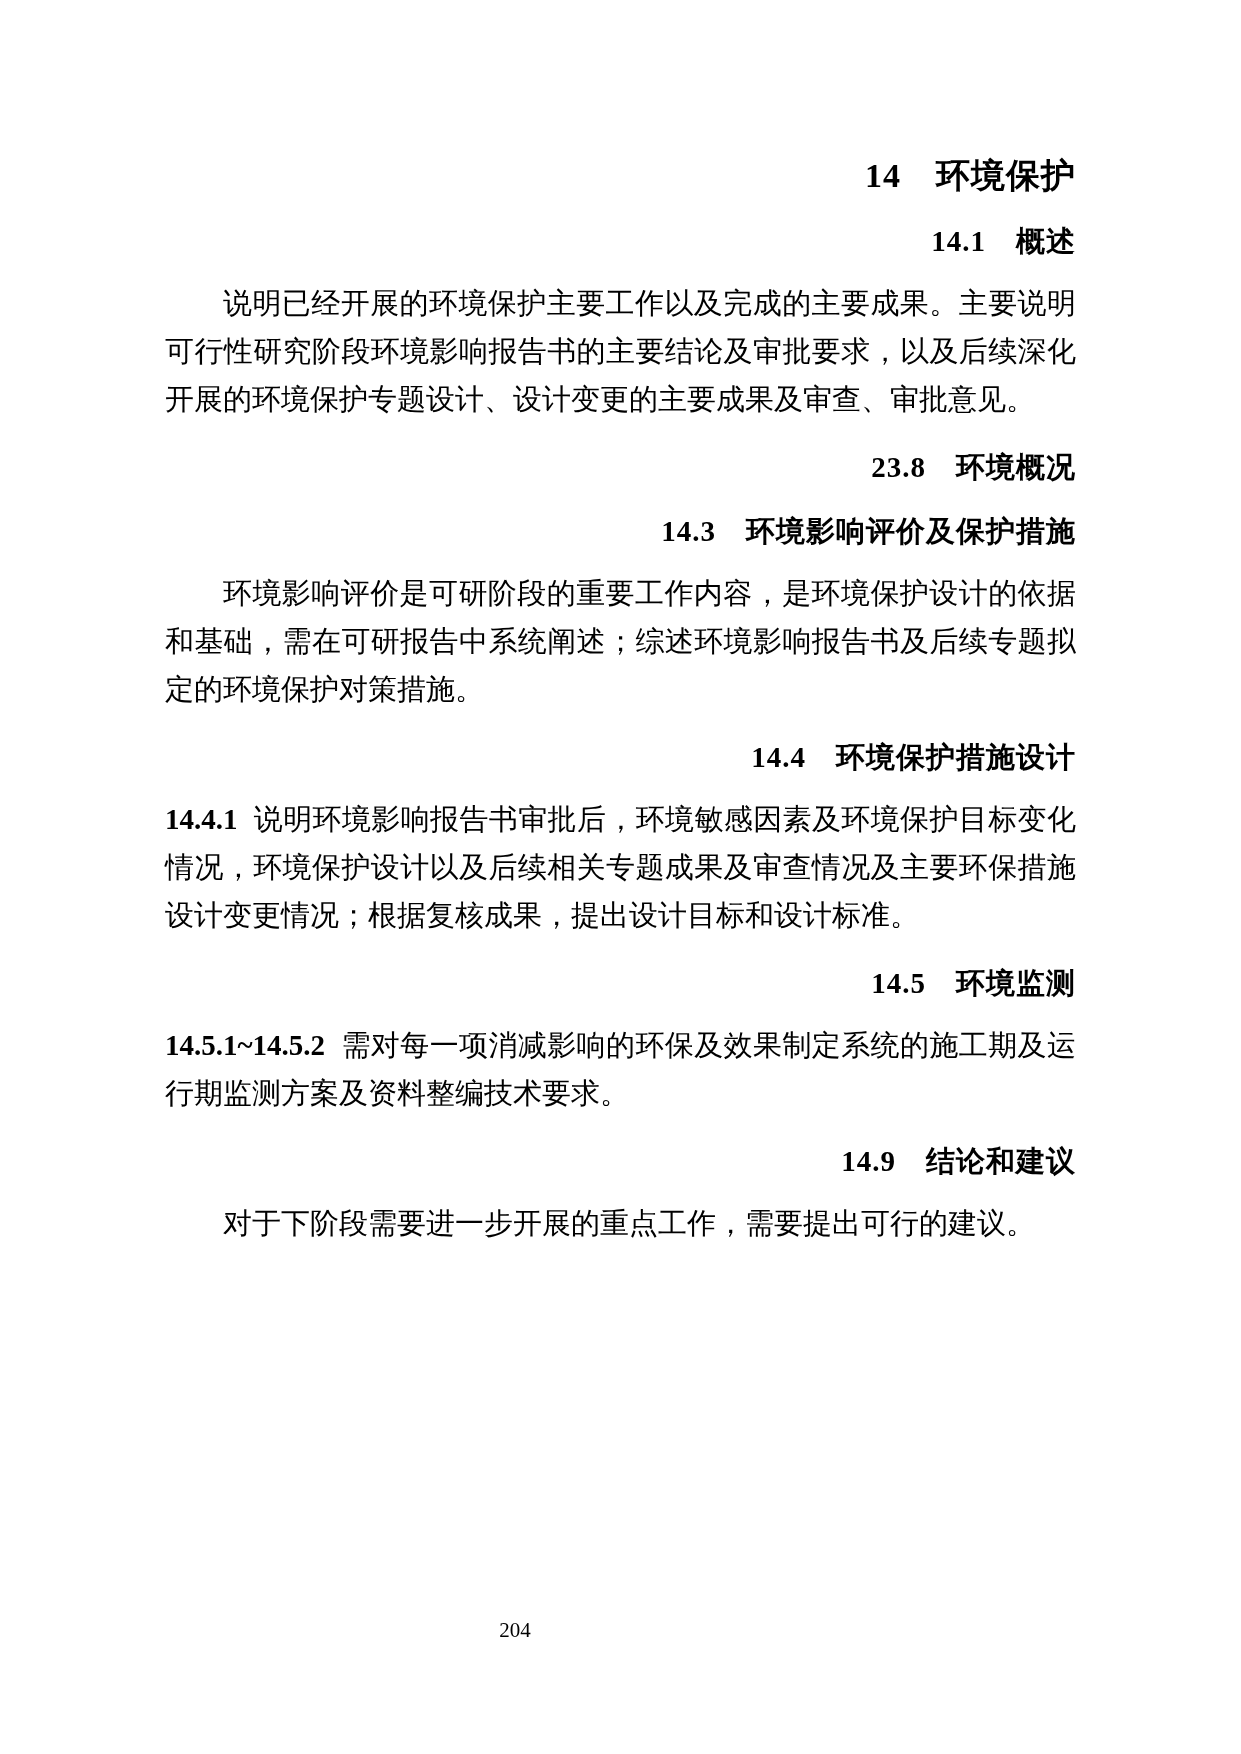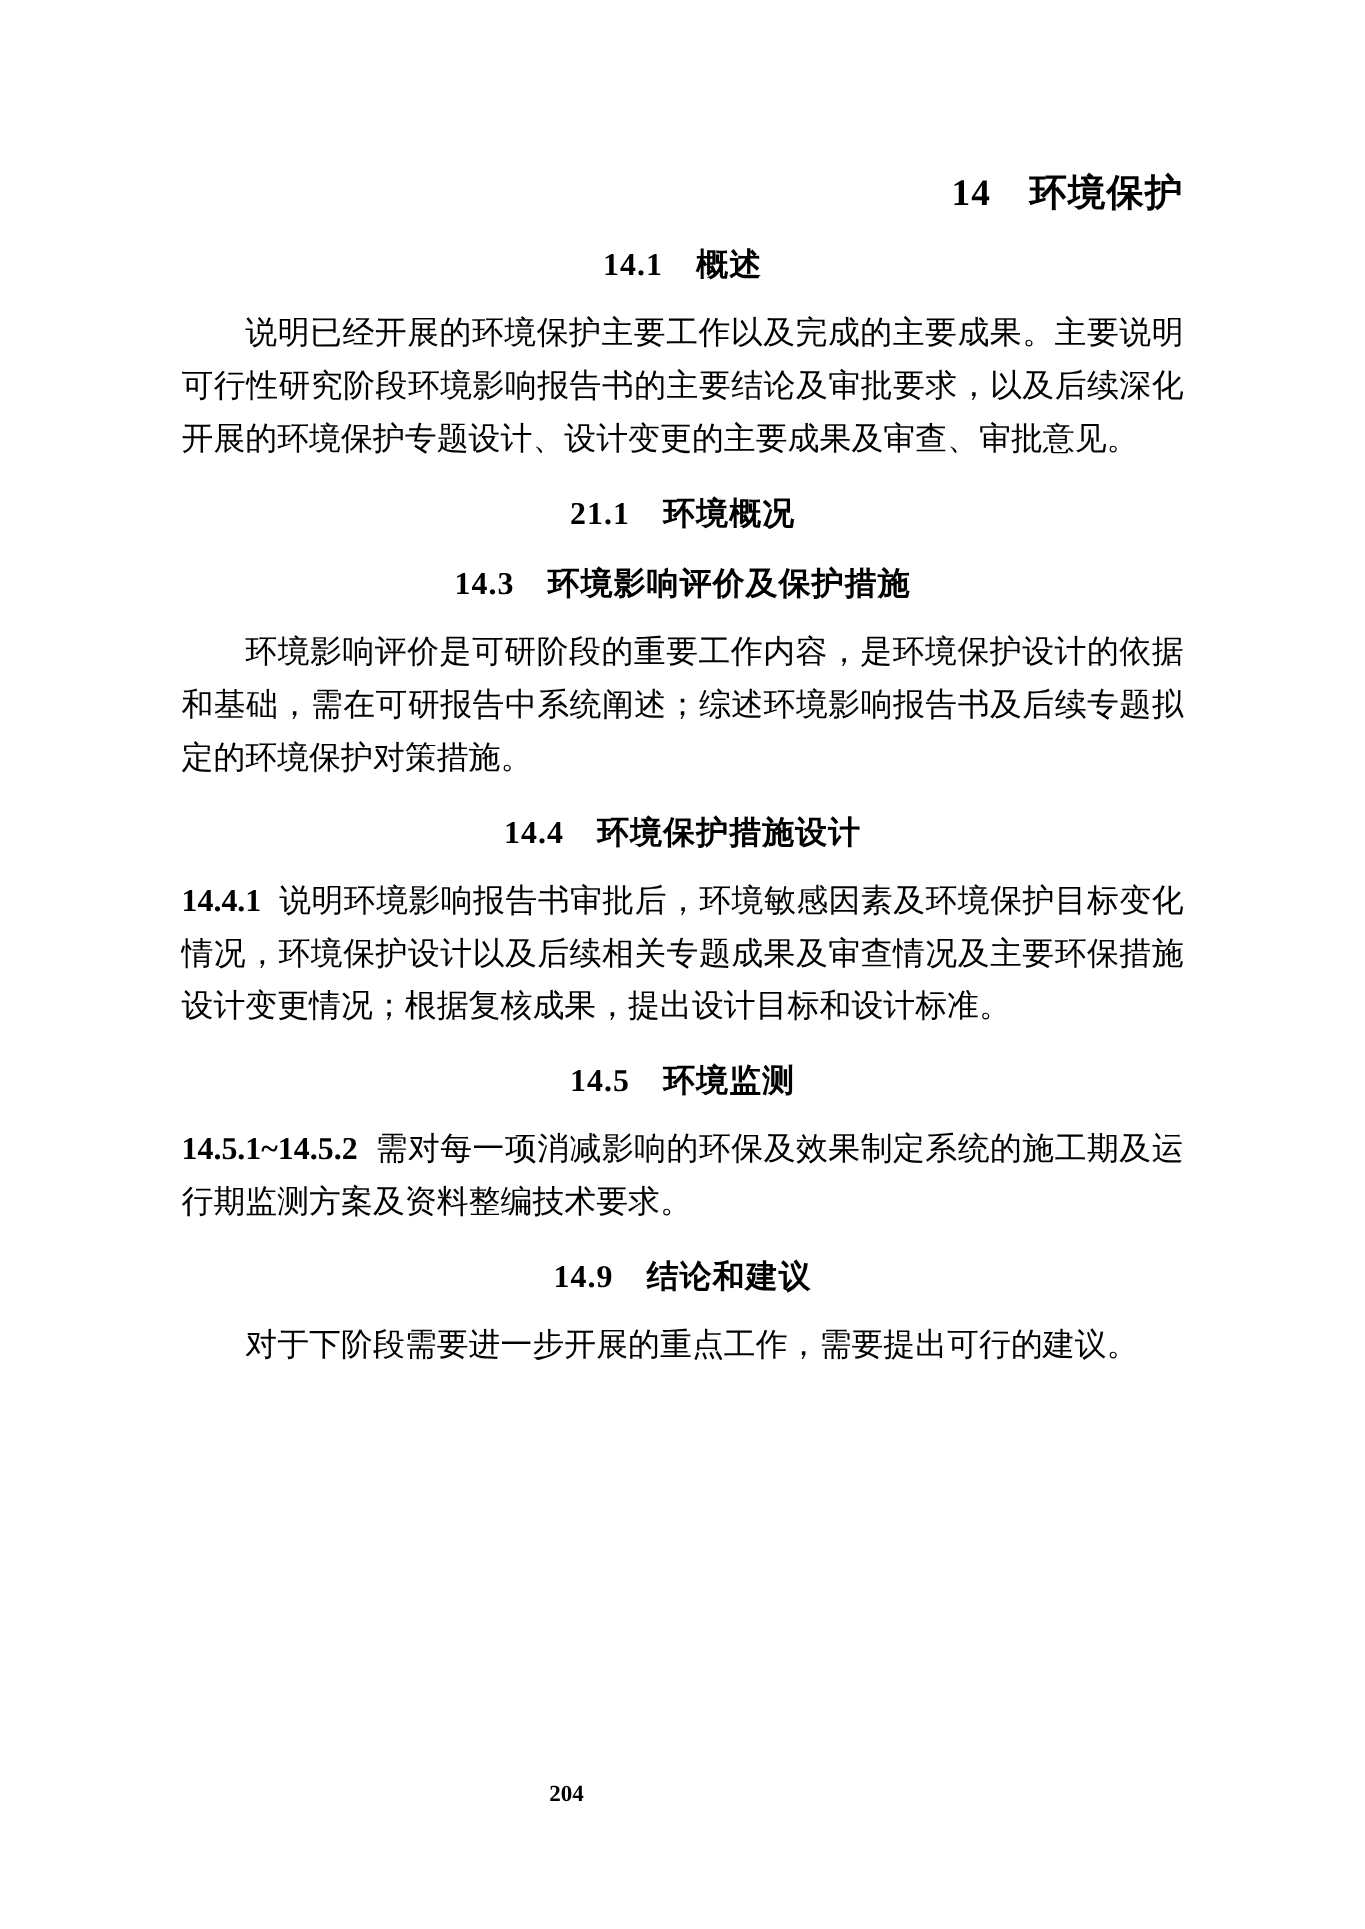--- a/index.html
+++ b/index.html
@@ -24,21 +24,21 @@
     font-size: 34px;
     font-weight: bold;
     text-align: right;
     line-height: 42px;
     white-space: pre-wrap;
     letter-spacing: 1px;
   }
   h2.section-heading {
     font-size: 29px;
     font-weight: bold;
-    text-align: center;
+    text-align: right;
     line-height: 40px;
     margin-top: 24px;
     margin-bottom: 18px;
     white-space: pre-wrap;
     letter-spacing: 1px;
   }
   p.body-para {
     font-size: 29px;
     line-height: 48px;
     text-align: justify;
@@ -49,35 +49,35 @@
     font-weight: bold;
     margin-right: 0.55em;
   }
   .page-number {
     position: absolute;
     top: 1615px;
     left: 0;
     width: 1030px;
     text-align: center;
     font-size: 21px;
-    font-weight: bold;
+    font-weight: normal;
     line-height: 30px;
   }
 </style>
 </head>
 <body>
 
 <div class="page">
 
   <h1 class="chapter-title">14　环境保护</h1>
 
   <h2 class="section-heading">14.1　概述</h2>
   <p class="body-para indent">说明已经开展的环境保护主要工作以及完成的主要成果。主要说明可行性研究阶段环境影响报告书的主要结论及审批要求，以及后续深化开展的环境保护专题设计、设计变更的主要成果及审查、审批意见。</p>
 
-  <h2 class="section-heading">21.1　环境概况</h2>
+  <h2 class="section-heading">23.8　环境概况</h2>
 
   <h2 class="section-heading">14.3　环境影响评价及保护措施</h2>
   <p class="body-para indent">环境影响评价是可研阶段的重要工作内容，是环境保护设计的依据和基础，需在可研报告中系统阐述；综述环境影响报告书及后续专题拟定的环境保护对策措施。</p>
 
   <h2 class="section-heading">14.4　环境保护措施设计</h2>
   <p class="body-para"><span class="clause-label">14.4.1</span><span>说明环境影响报告书审批后，环境敏感因素及环境保护目标变化情况，环境保护设计以及后续相关专题成果及审查情况及主要环保措施设计变更情况；根据复核成果，提出设计目标和设计标准。</span></p>
 
   <h2 class="section-heading">14.5　环境监测</h2>
   <p class="body-para"><span class="clause-label">14.5.1~14.5.2</span><span>需对每一项消减影响的环保及效果制定系统的施工期及运行期监测方案及资料整编技术要求。</span></p>
 

